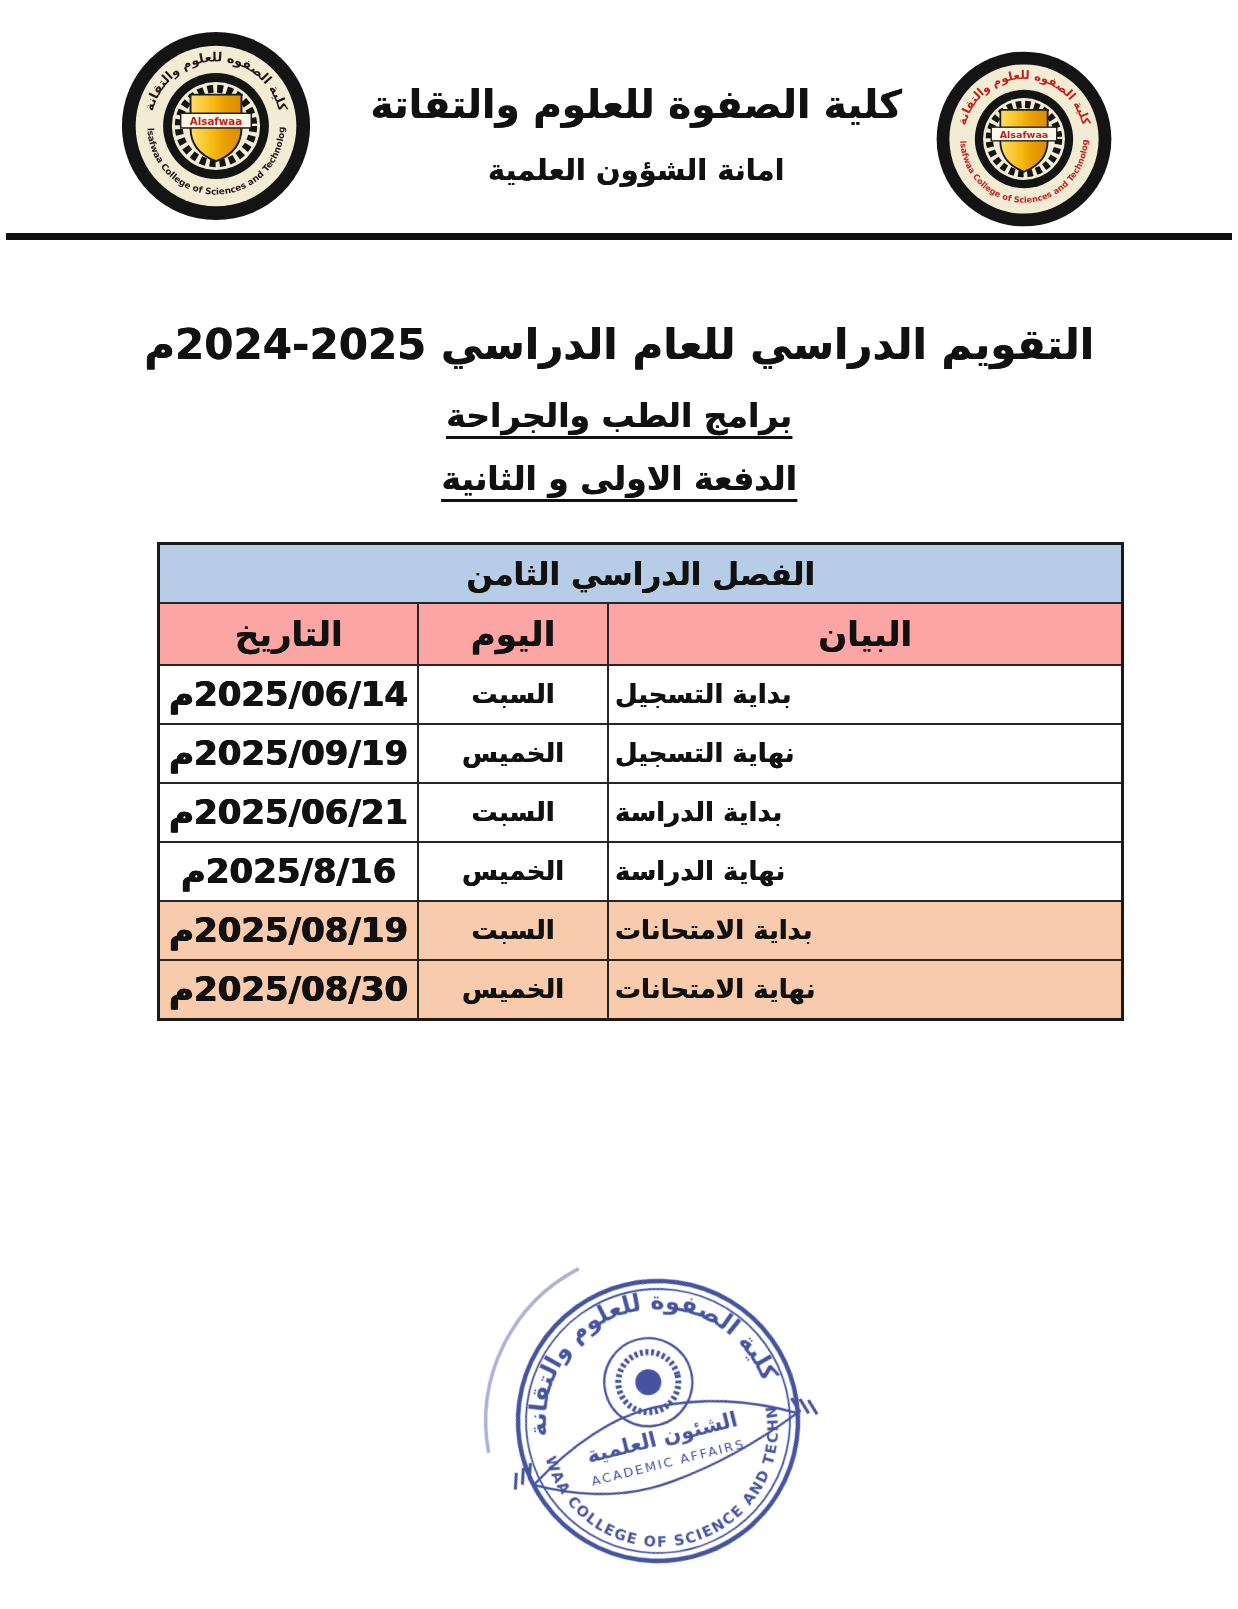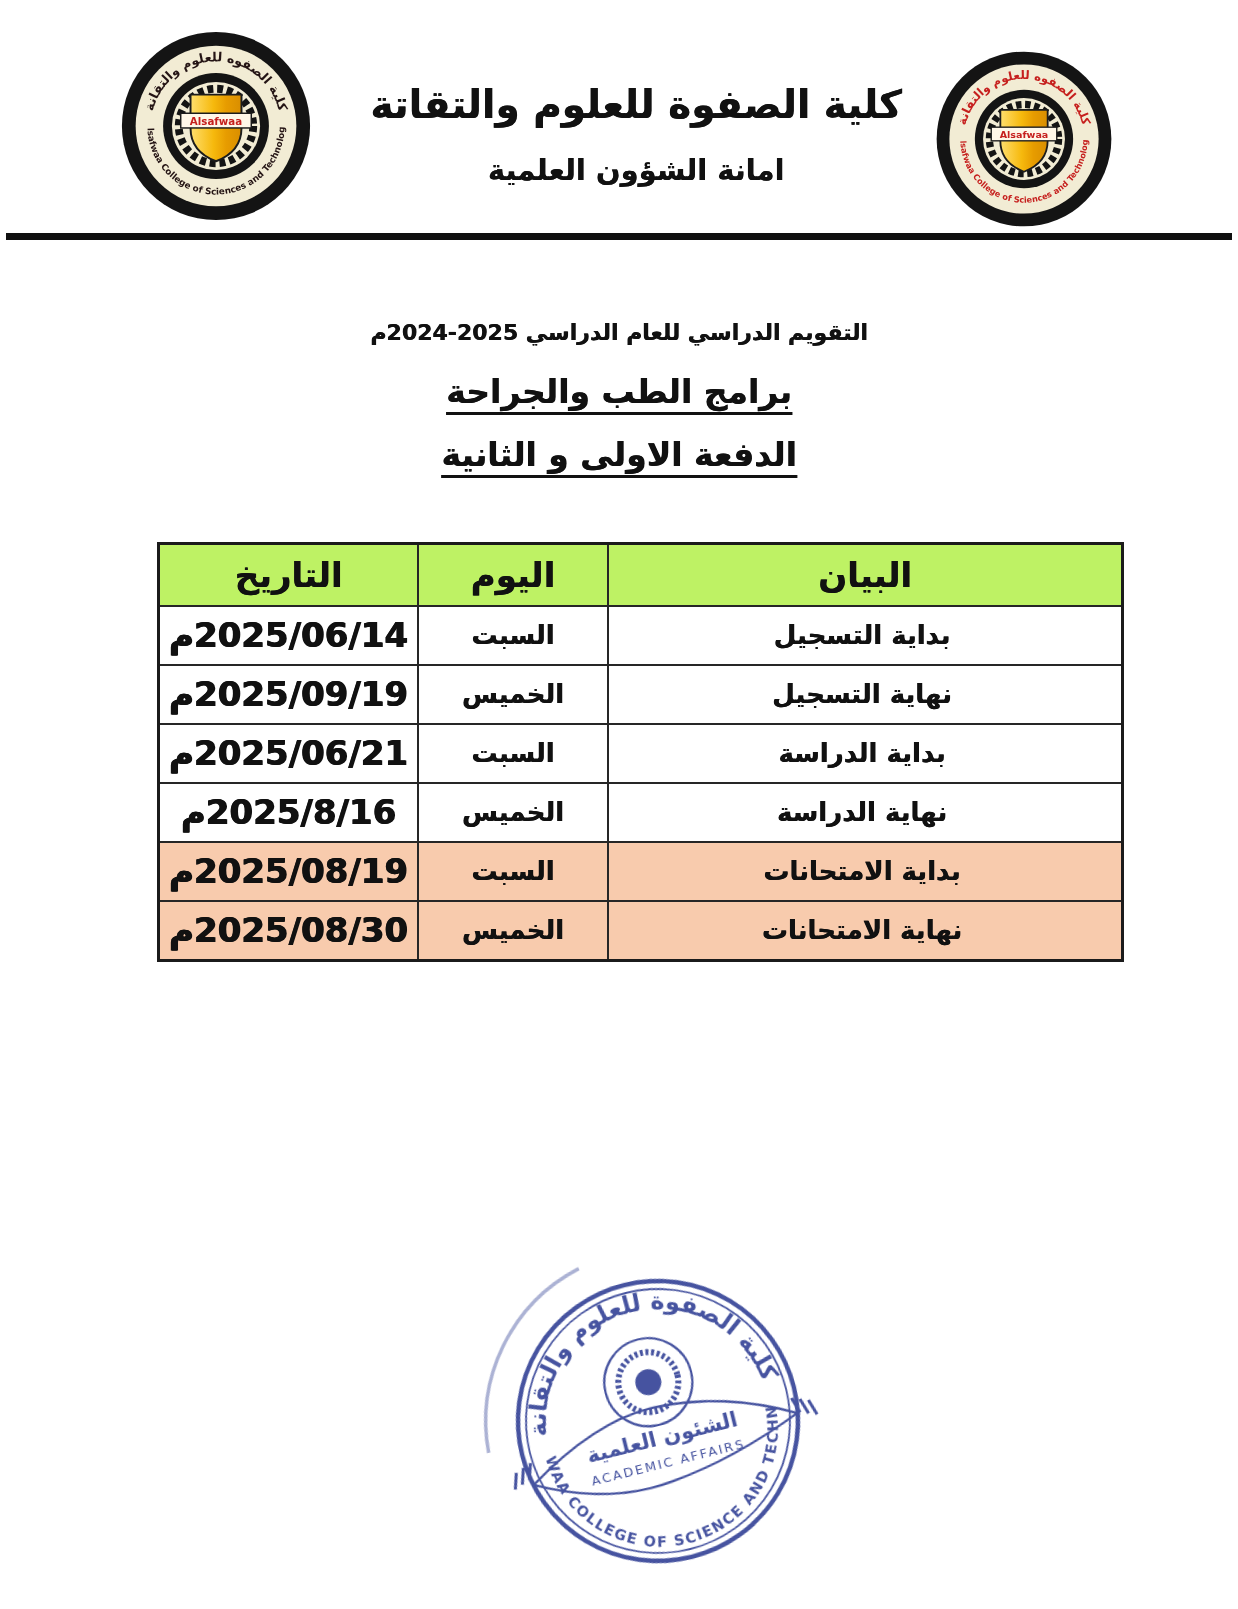--- a/index.html
+++ b/index.html
@@ -14,35 +14,35 @@
   .logo-right{left:933px;top:48px;width:182px;height:182px;}
   .header-center{position:absolute;left:336px;top:82px;width:600px;text-align:center;direction:rtl;}
   .college-name{font-size:39px;font-weight:700;letter-spacing:0;
     text-shadow:.5px 0 0 currentColor;}
   .department-name{font-size:29px;font-weight:700;margin-top:26px;
     text-shadow:.4px 0 0 currentColor;}
   .divider{position:absolute;top:233px;left:6px;right:6px;height:7px;background:#101010;}
   
   .titles{position:absolute;top:320px;left:0;width:100%;text-align:center;direction:rtl;}
   .title-line{font-weight:700;text-shadow:.5px 0 0 currentColor;}
-  .t1{font-size:22px;margin:0 0 27px 0;}
+  .t1{font-size:42px;margin:0 0 27px 0;}
   .t2,.t3{font-size:33px;margin:0 0 24px 0;text-decoration:underline;
     text-decoration-thickness:3px;text-underline-offset:9px;}
   
   table.calendar{position:absolute;left:157px;top:542px;width:967px;
     border-collapse:collapse;direction:rtl;table-layout:fixed;
     border:3px solid #1b1b1b;}
   table.calendar th,table.calendar td{border:2px solid #262626;}
   .caption-cell{height:55px;background:#b7cce6;font-size:31px;font-weight:700;
     text-align:center;text-shadow:.5px 0 0 currentColor;}
-  .colhead{height:58px;background:#bef264;font-size:34px;font-weight:700;
+  .colhead{height:58px;background:#fca5a5;font-size:34px;font-weight:700;
     text-align:center;text-shadow:.5px 0 0 currentColor;}
   td.cell{height:53px;font-size:26px;font-weight:700;vertical-align:middle;
     text-shadow:.5px 0 0 currentColor;line-height:1.5;}
-  td.statement{text-align:center;padding:2px 12px 2px 6px;}
+  td.statement{text-align:left;padding:2px 12px 2px 6px;}
   td.day{text-align:center;}
   td.date{text-align:center;font-size:34px;font-weight:700;
     letter-spacing:-.5px;text-shadow:.8px 0 0 currentColor,-.3px 0 0 currentColor;}
   tr.hl td{background:#f8cbad;}
   
   .stamp{position:absolute;left:478px;top:1246px;width:360px;height:350px;
     transform:rotate(-14deg);opacity:.88;filter:blur(.5px);}
   .stamp *{vector-effect:none;}
 </style>
 </head>
@@ -110,20 +110,23 @@
 </div>
 
 <table class="calendar">
   <colgroup>
     <col style="width:53.4%">
       <col style="width:19.7%">
       <col style="width:26.9%">
   </colgroup>
   <thead>
     <tr>
+      <th class="caption-cell" colspan="3">الفصل الدراسي الثامن</th>
+    </tr>
+    <tr>
       <th class="colhead">البيان</th>
       <th class="colhead">اليوم</th>
       <th class="colhead">التاريخ</th>
     </tr>
   </thead>
   <tbody>
 
       <tr>
         <td class="cell statement">بداية التسجيل</td>
         <td class="cell day">السبت</td>

